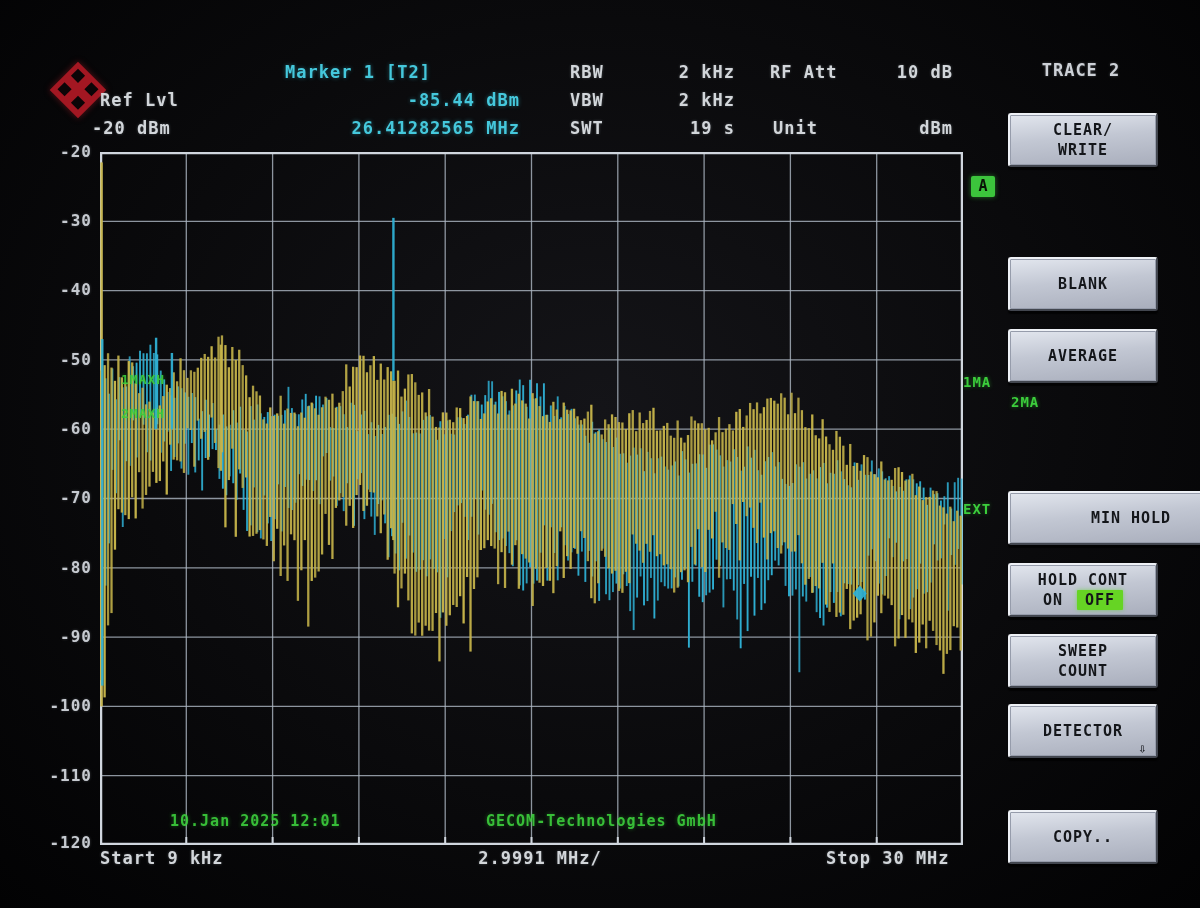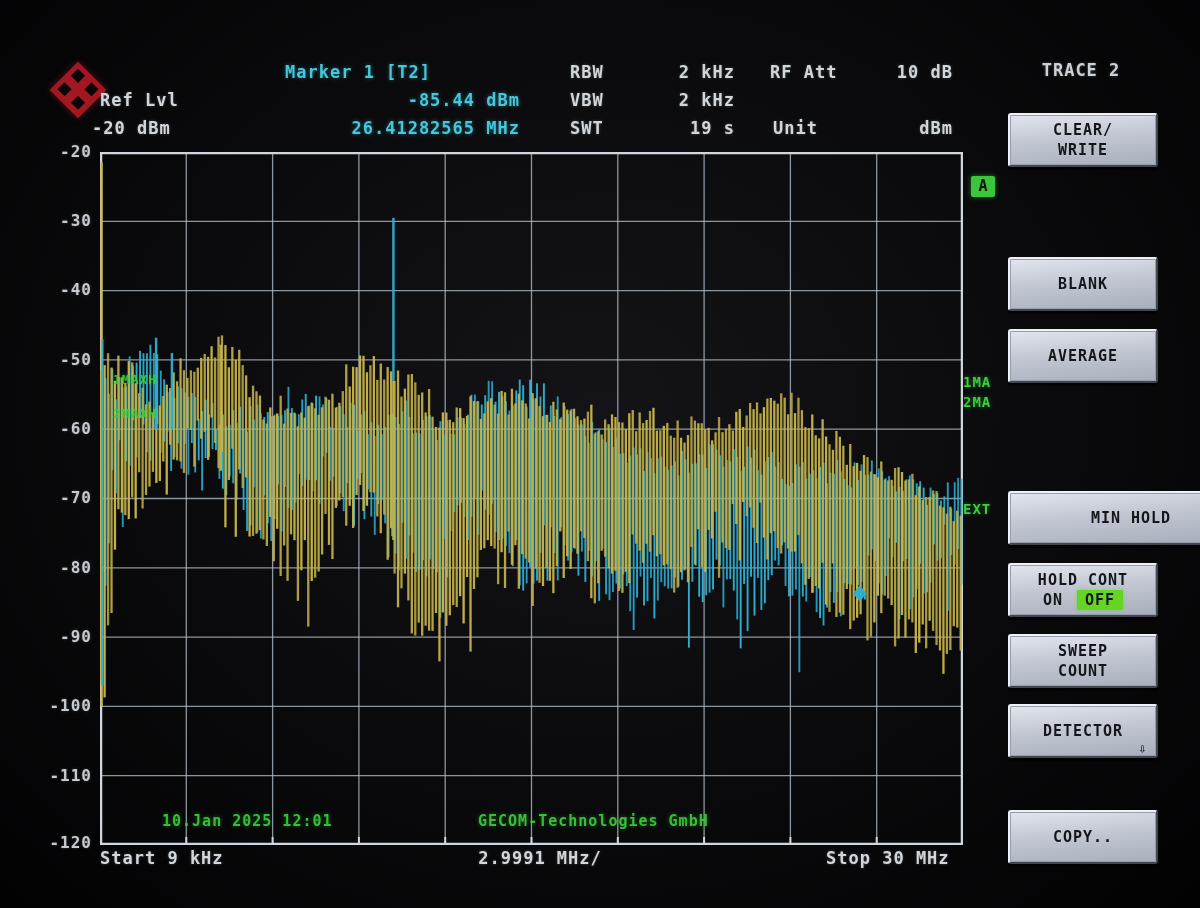--- a/index.html
+++ b/index.html
@@ -3,21 +3,21 @@
 <meta charset="utf-8">
 <style>
   html,body{margin:0;padding:0;background:#000;}
   #stage{position:relative;width:1200px;height:908px;overflow:hidden;
     background:radial-gradient(ellipse at 50% 45%, #141418 0%, #0a0a0c 55%, #020203 100%);
     font-family:"DejaVu Sans Mono","Liberation Mono",monospace;}
   .abs{position:absolute;}
   .txt{color:#d2d6da;font-weight:bold;font-size:17px;letter-spacing:1px;white-space:pre;
        text-shadow:0 0 3px rgba(220,230,240,.28);}
   .cyan{color:#45c8dc;text-shadow:0 0 4px rgba(60,200,220,.45);}
-  .green{color:#3cce3c;text-shadow:0 0 4px rgba(60,220,60,.45);}
+  .green{color:#3cce3c;text-shadow:0 0 4px rgba(60,220,60,.45);padding-left:8px;}
   .rt{text-align:right;}
   
   #logo{left:50px;top:62px;width:56px;height:56px;}
   #logo .rs-diamond{position:absolute;left:8px;top:8px;width:40px;height:40px;
     transform:rotate(45deg);background:#a31722;box-shadow:0 0 6px rgba(180,30,40,.5);}
   #logo .hole{position:absolute;width:10px;height:10px;background:#0c0507;transform:rotate(0deg);}
   
   #plot{left:100px;top:152px;width:863px;height:693px;}
   #plot svg{position:absolute;left:0;top:0;}
   .overlay-flag{position:absolute;font-size:13px;font-weight:bold;letter-spacing:1px;opacity:.92;z-index:3;}
@@ -631,21 +631,21 @@
         <path d="M 759.8089511983333 433.4992 L 766.8089511983333 441.4992 L 759.8089511983333 449.4992 L 752.8089511983333 441.4992 Z" fill="#2fb0d4" opacity="0.95"></path>
       </svg>
     <div class="overlay-flag green" style="left:13px;top:220px;">1MAXH</div>
     <div class="overlay-flag green" style="left:13px;top:254px;">2MAXH</div>
     <div class="overlay-flag green" style="left:62px;top:660px;font-size:15px;">10.Jan 2025 12:01</div>
     <div class="overlay-flag green" style="left:378px;top:660px;font-size:15px;">GECOM-Technologies GmbH</div>
   </div>
 
   <div id="badgeA" class="abs">A</div>
   <div class="abs flag" style="left:963px;top:374px;">1MA</div>
-  <div class="abs flag" style="left:963px;top:394px;">2MA</div>
+  <div class="abs flag" style="left:963px;top:394px;padding-left:48px;">2MA</div>
   <div class="abs flag" style="left:963px;top:461px;margin-top:40px;">EXT</div>
 
   <div class="abs txt" style="left:100px;top:848px;">Start 9 kHz</div>
   <div class="abs txt" style="left:455px;top:848px;width:170px;text-align:center;">2.9991 MHz/</div>
   <div class="abs txt" style="left:826px;top:848px;">Stop 30 MHz</div>
   <div id="nav-arrow" class="abs">⇨</div>
 
   <div id="menu-title" class="abs txt">TRACE 2</div>
 
   <div class="softkey" style="top:113px;">CLEAR/

